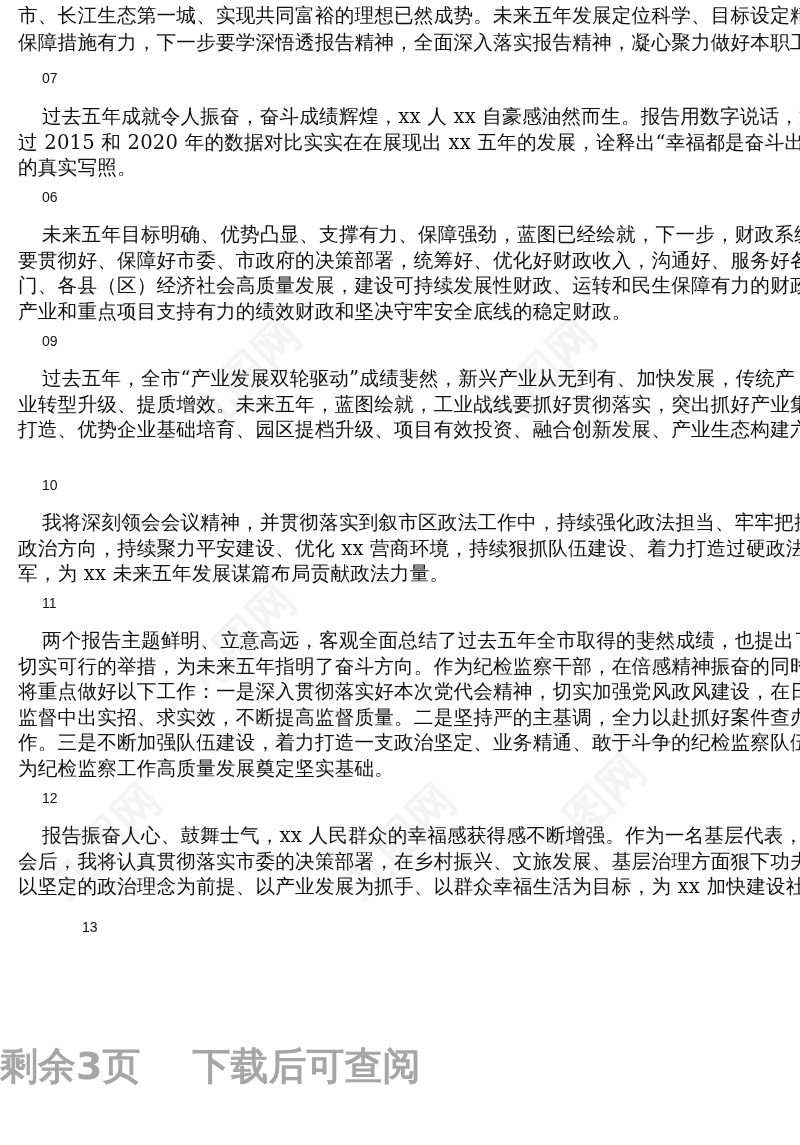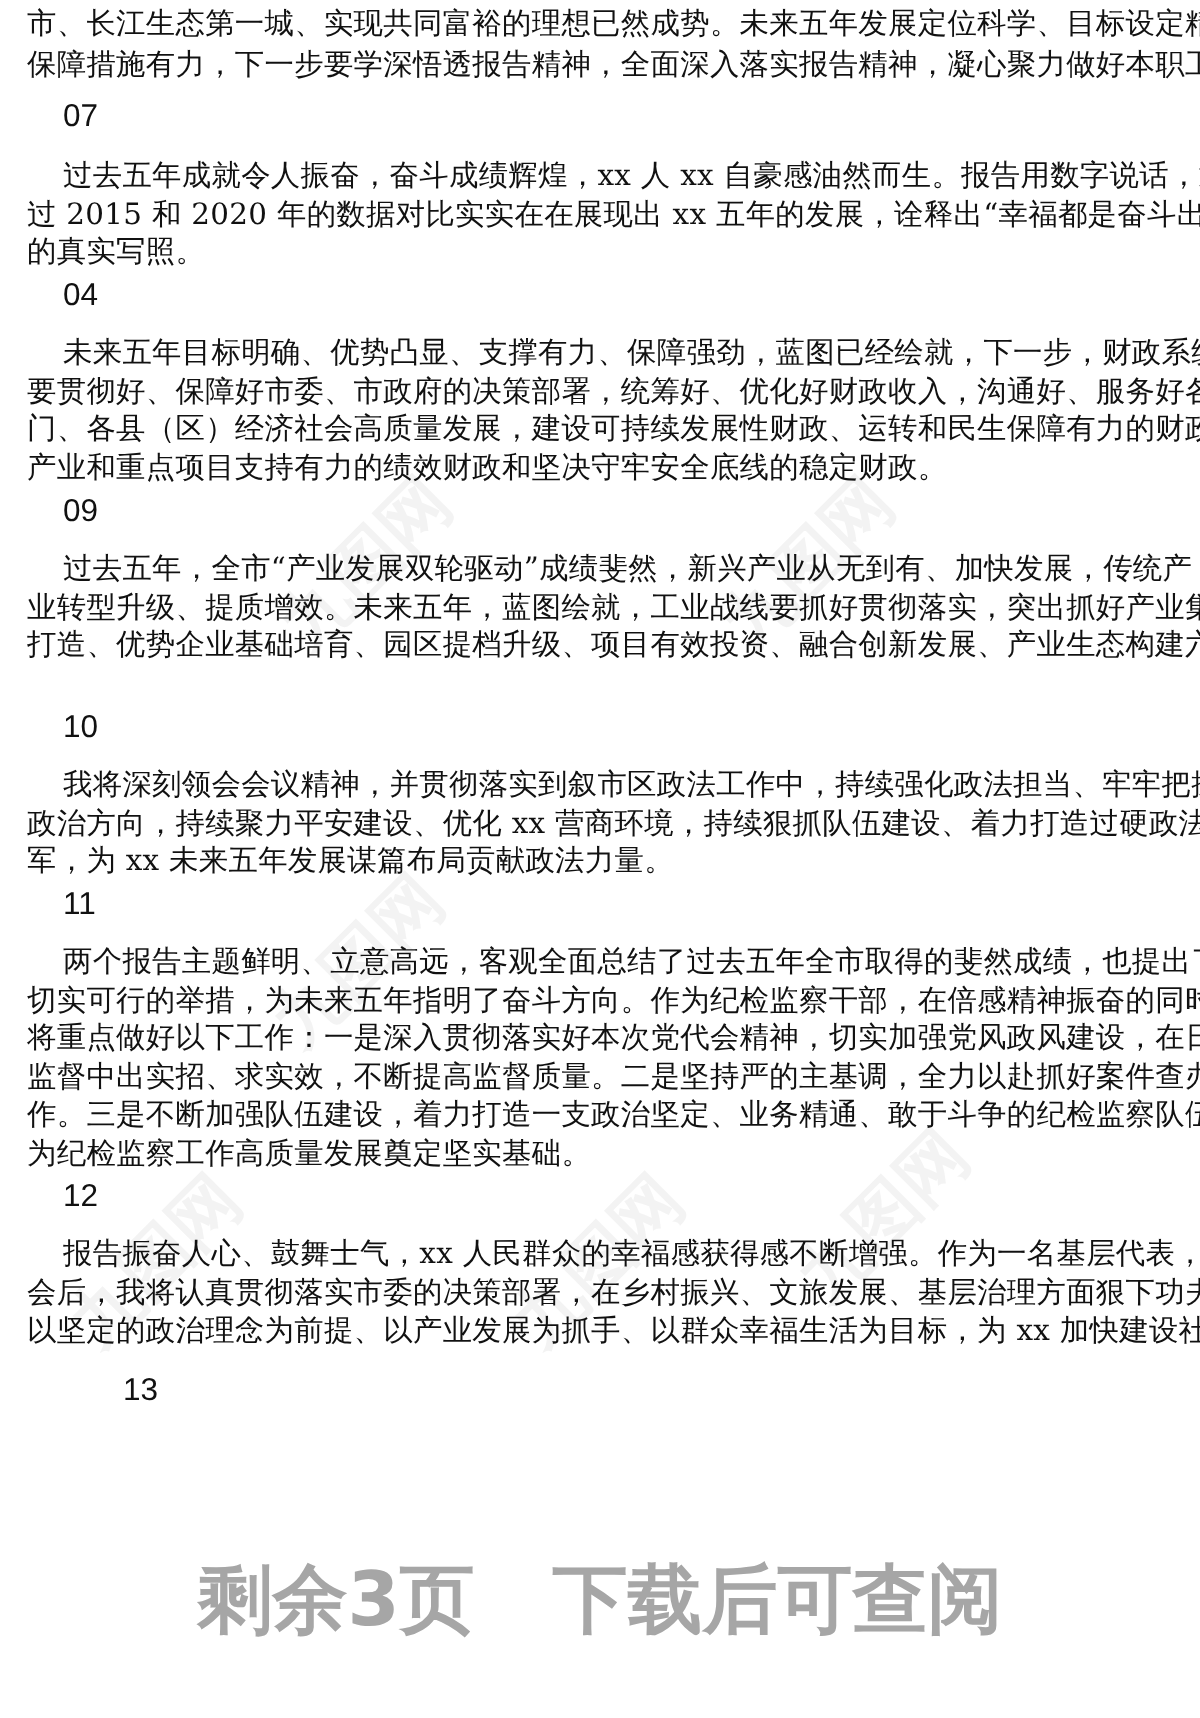--- a/index.html
+++ b/index.html
@@ -38,43 +38,42 @@
       text-align-last: left;
     }
     .line.indent {
       left: 42px;
       width: 740px;
     }
     .num {
       position: absolute;
       left: 42px;
       font-family: "Liberation Sans", "DejaVu Sans", sans-serif;
-      font-size: 21px;
+      font-size: 14px;
       line-height: 22px;
       color: #111111;
     }
     .watermark {
       position: absolute;
       font-family: "DejaVu Sans", sans-serif;
       font-size: 46px;
       font-weight: bold;
       color: rgba(200, 200, 200, 0.22);
       transform: rotate(-45deg);
       pointer-events: none;
       white-space: nowrap;
     }
     .more-banner {
       position: absolute;
       left: 0;
       top: 1040px;
       width: 800px;
-      text-align: center;
       font-family: "DejaVu Sans", "Liberation Sans", sans-serif;
       font-weight: bold;
-      font-size: 50px;
+      font-size: 38px;
       line-height: 52px;
       color: #a6a6a6;
       letter-spacing: 0px;
     }
     .more-banner span {
       display: inline-block;
     }
     .more-banner .gap {
       width: 52px;
     }
@@ -92,21 +91,21 @@
   <div class="watermark" style="left:520px; top:780px;">九图网</div>
 
   <div class="line" style="top:3px;">市、长江生态第一城、实现共同富裕的理想已然成势。未来五年发展定位科学、目标设定精准、</div>
   <div class="line" style="top:30px;">保障措施有力，下一步要学深悟透报告精神，全面深入落实报告精神，凝心聚力做好本职工作。</div>
 
   <div class="num" style="top:67px;">07</div>
   <div class="line indent" style="top:104px;">过去五年成就令人振奋，奋斗成绩辉煌，xx 人 xx 自豪感油然而生。报告用数字说话，通</div>
   <div class="line" style="top:130px;">过 2015 和 2020 年的数据对比实实在在展现出 xx 五年的发展，诠释出“幸福都是奋斗出来”</div>
   <div class="line last" style="top:155px;">的真实写照。</div>
 
-  <div class="num" style="top:186px;">04</div>
+  <div class="num" style="top:186px;">06</div>
   <div class="line indent" style="top:222px;">未来五年目标明确、优势凸显、支撑有力、保障强劲，蓝图已经绘就，下一步，财政系统</div>
   <div class="line" style="top:248px;">要贯彻好、保障好市委、市政府的决策部署，统筹好、优化好财政收入，沟通好、服务好各部</div>
   <div class="line" style="top:273px;">门、各县（区）经济社会高质量发展，建设可持续发展性财政、运转和民生保障有力的财政、</div>
   <div class="line last" style="top:299px;">产业和重点项目支持有力的绩效财政和坚决守牢安全底线的稳定财政。</div>
 
   <div class="num" style="top:330px;">09</div>
   <div class="line indent" style="top:366px;">过去五年，全市“产业发展双轮驱动”成绩斐然，新兴产业从无到有、加快发展，传统产</div>
   <div class="line" style="top:392px;">业转型升级、提质增效。未来五年，蓝图绘就，工业战线要抓好贯彻落实，突出抓好产业集群</div>
   <div class="line" style="top:417px;">打造、优势企业基础培育、园区提档升级、项目有效投资、融合创新发展、产业生态构建六个</div>
 

